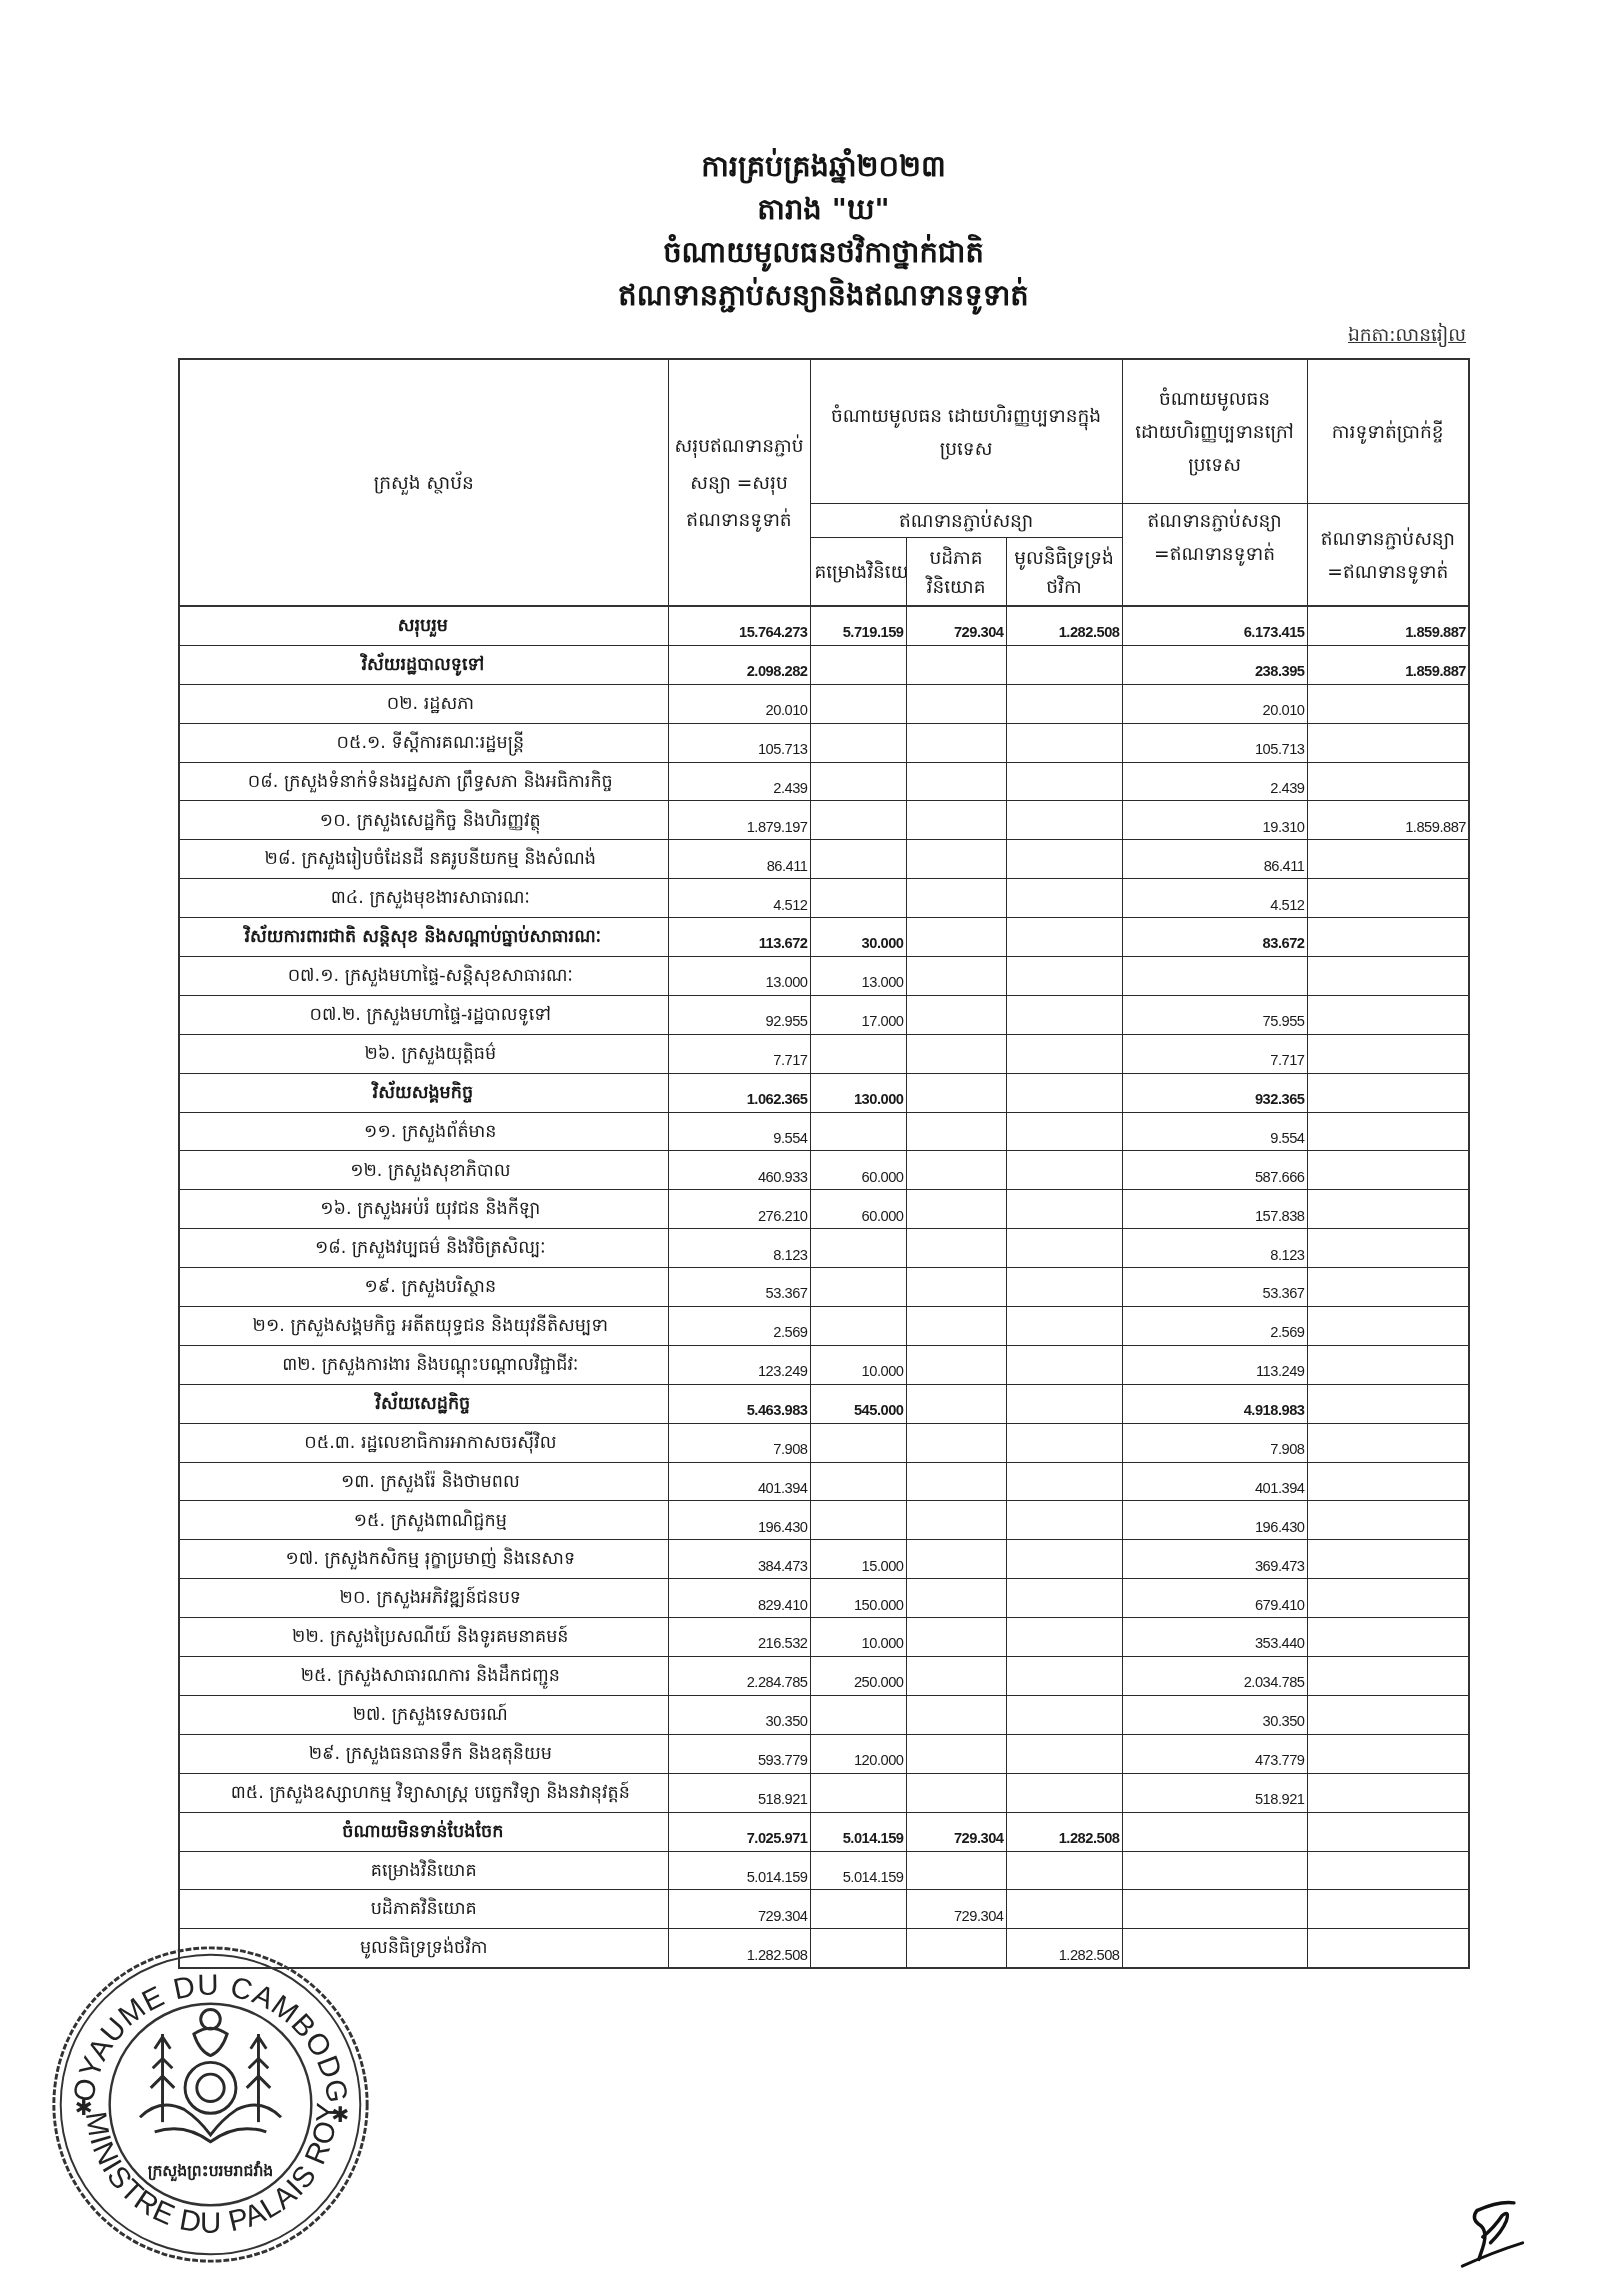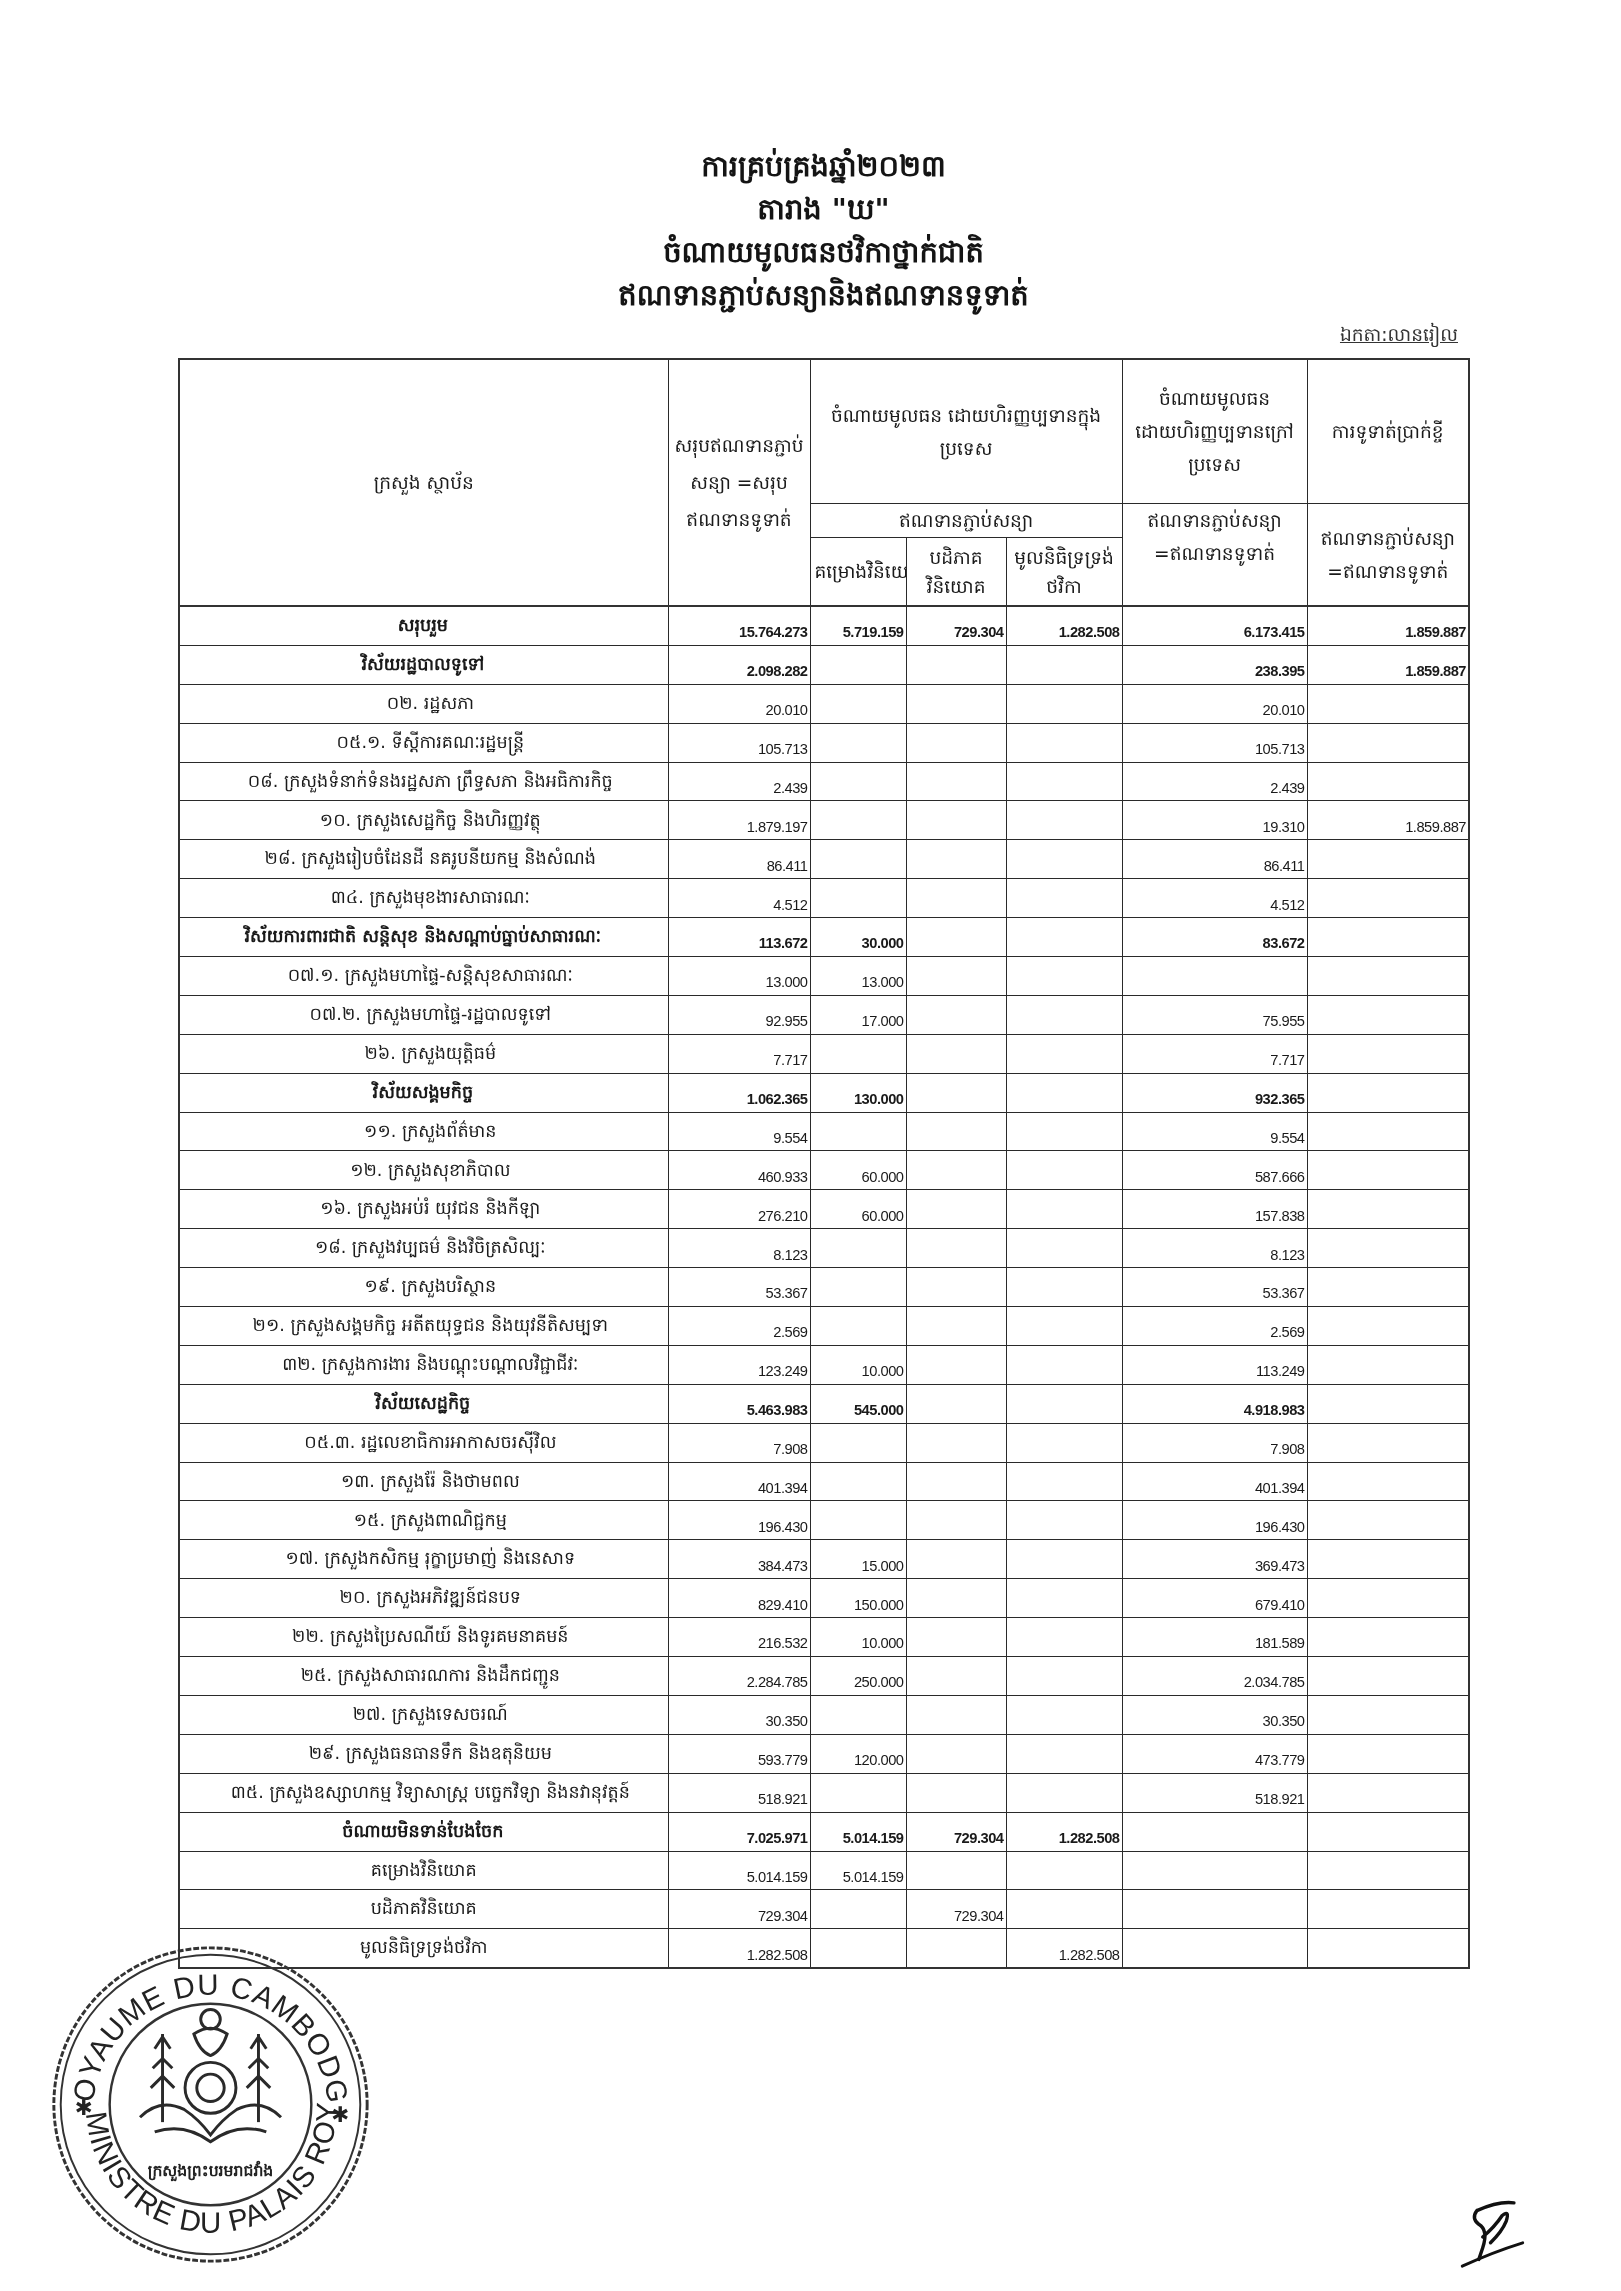--- a/index.html
+++ b/index.html
@@ -1,19 +1,19 @@
 <!DOCTYPE html>
 <html><head>
 <meta charset="utf-8">
 <style>
   html, body { margin: 0; padding: 0; background: #ffffff; }
   body { width: 1621px; height: 2292px; position: relative; overflow: hidden; font-family: "DejaVu Sans", "Liberation Sans", sans-serif; color: #1a1a1a; }
   .title-block { position: absolute; left: 0; top: 145px; width: 1647px; text-align: center; }
   .title-line { font-weight: bold; font-size: 29px; line-height: 43px; height: 43px; color: #141414; }
-  .unit-label { position: absolute; right: 163px; top: 323px; font-size: 18.6px; text-decoration: underline; color: #333; }
+  .unit-label { position: absolute; right: 155px; top: 323px; font-size: 18.6px; text-decoration: underline; color: #333; }
   table.budget { position: absolute; left: 178px; top: 358px; width: 1290px; border-collapse: collapse; table-layout: fixed; border: 2.9px double #333; }
   table.budget td, table.budget th { border: 1.5px solid #2a2a2a; padding: 0 3.9px; overflow: hidden; white-space: nowrap; }
   table.budget thead th { font-weight: normal; font-size: 18.6px; text-align: center; vertical-align: middle; line-height: 33px; white-space: normal; color: #1a1a1a; }
   thead tr.h1 th { height: 143px; }
   thead tr.h2 th { height: 32px; }
   thead tr.h3 th { height: 67px; line-height: 29px; }
   thead { border-bottom: 2.9px double #333; }
   tbody td { height: 34px; font-size: 14.7px; line-height: 15.7px; }
   tbody td.num { text-align: right; font-family: "Liberation Sans Narrow", "Liberation Sans", sans-serif; font-size: 14.7px; letter-spacing: -0.5px; padding-right: 2px; vertical-align: bottom; padding-bottom: 3.9px; }
   tbody td.label { text-align: center; font-size: 17.6px; vertical-align: middle; padding-left: 3.9px; }
@@ -298,21 +298,21 @@
         <td class="num"></td>
         <td class="num">679.410</td>
         <td class="num"></td>
       </tr>
       <tr class="item">
         <td class="label">២២. ក្រសួងប្រៃសណីយ៍ និងទូរគមនាគមន៍</td>
         <td class="num">216.532</td>
         <td class="num">10.000</td>
         <td class="num"></td>
         <td class="num"></td>
-        <td class="num">181.589</td>
+        <td class="num">353.440</td>
         <td class="num"></td>
       </tr>
       <tr class="item">
         <td class="label">២៥. ក្រសួងសាធារណការ និងដឹកជញ្ជូន</td>
         <td class="num">2.284.785</td>
         <td class="num">250.000</td>
         <td class="num"></td>
         <td class="num"></td>
         <td class="num">2.034.785</td>
         <td class="num"></td>

